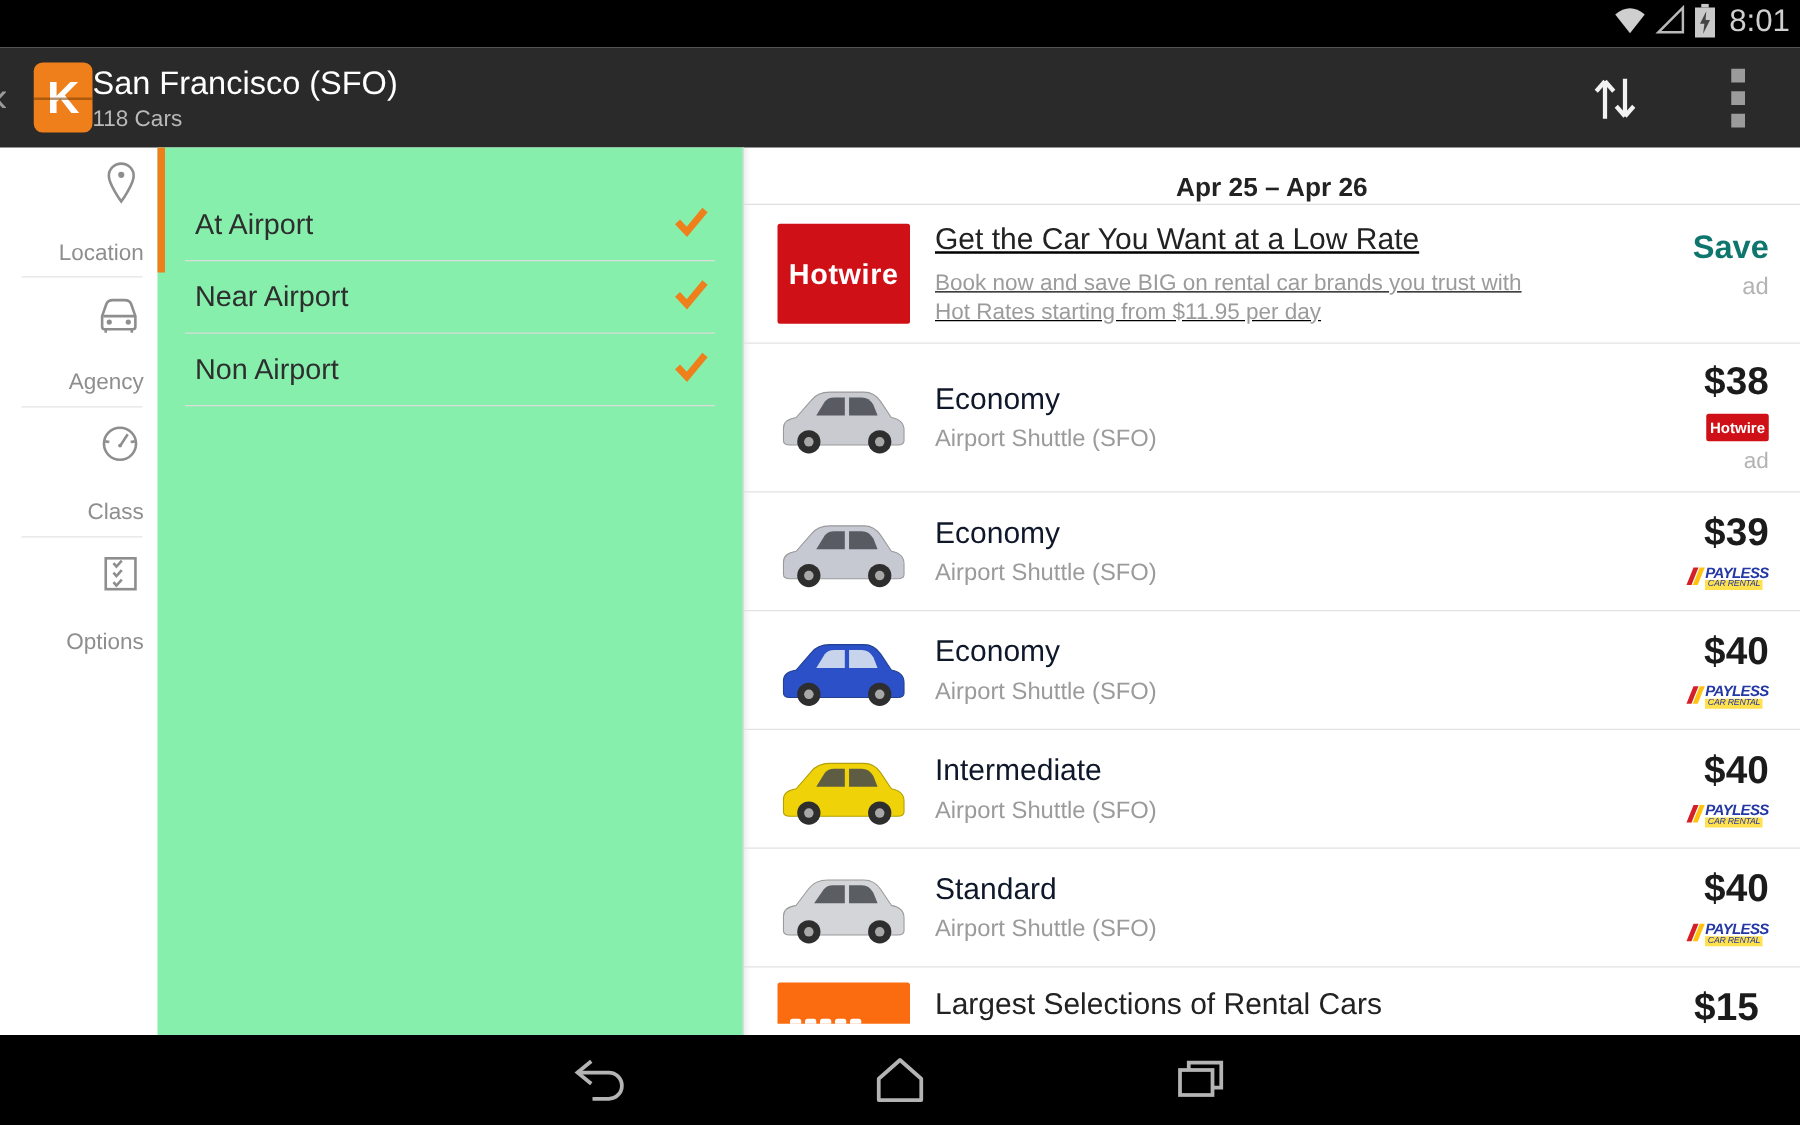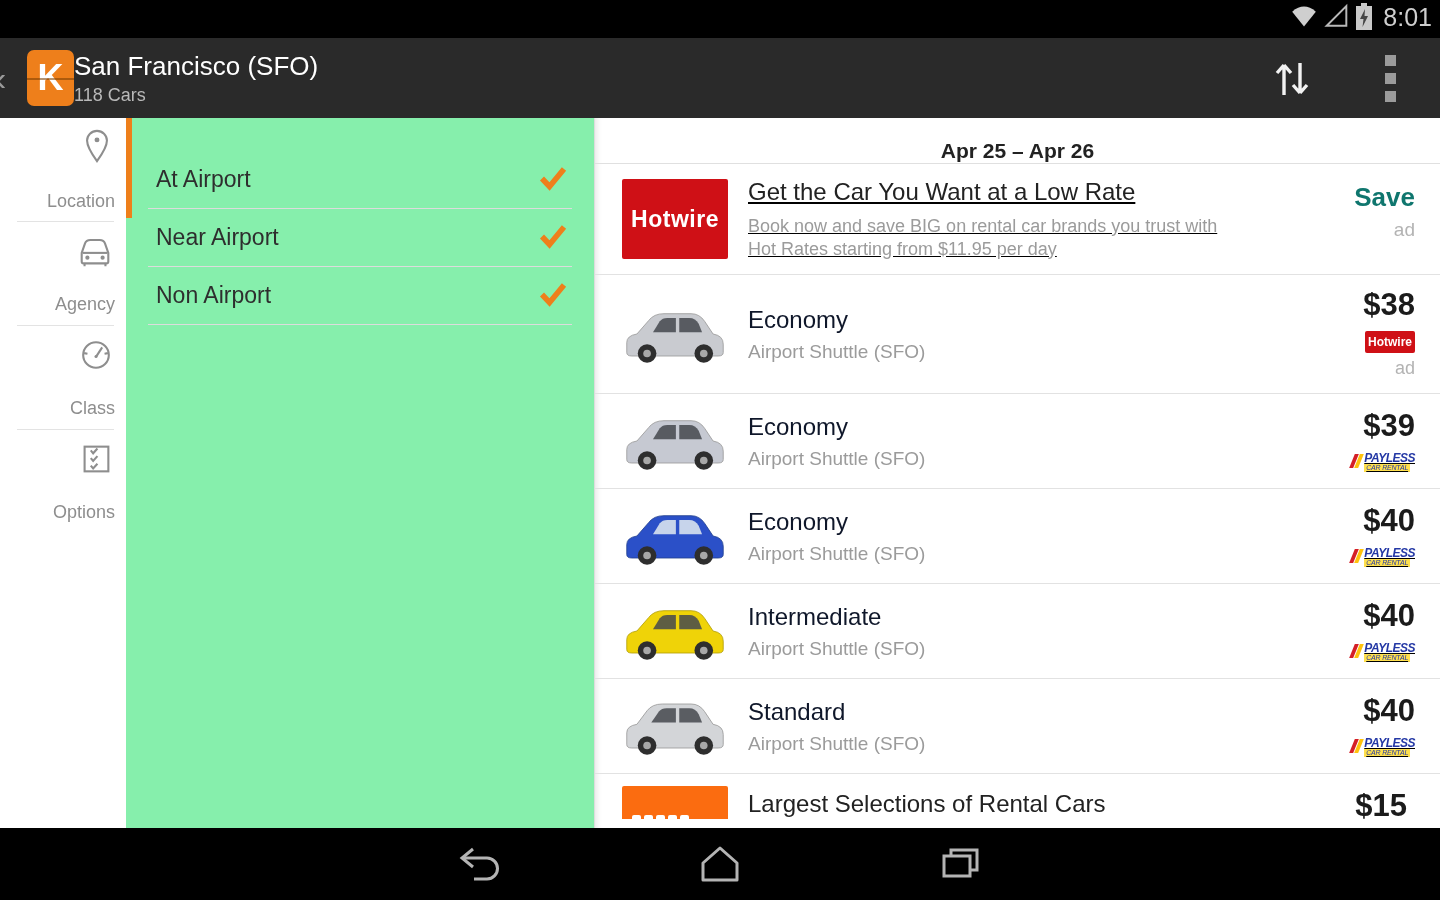--- a/index.html
+++ b/index.html
@@ -61,21 +61,21 @@
   .car-right { text-align:right; display:flex; flex-direction:column; align-items:flex-end; }
   .car-price { font-size:31px; font-weight:bold; color:#1b1b1b; line-height:1; }
   .hw-badge { margin-top:11px; width:50px; height:22px; border-radius:2px; color:#fff; font-size:12px; font-weight:bold; display:flex; align-items:center; justify-content:center; }
   .row-ad-tag { font-size:18px; color:#b3b3b3; margin-top:5px; }
 
   .payless { margin-top:11px; display:flex; align-items:flex-start; }
   .payless .slashes { display:flex; gap:1px; margin-right:3px; margin-top:2px; }
   .payless .slashes i { width:4px; height:14px; transform:skewX(-22deg); display:block; }
   .payless .sl-r { background:#d41f26; }
   .payless .sl-y { background:#ffc20e; }
-  .pl-col { display:flex; flex-direction:column; align-items:flex-start;text-decoration:underline; }
+  .pl-col { display:flex; flex-direction:column; align-items:flex-start; }
   .pl-name { font-size:12px; font-weight:bold; font-style:italic; color:#2438a5; letter-spacing:-0.5px; line-height:1; }
   .pl-sub { font-size:7px; font-style:italic; color:#2438a5; background:#ffe04d; padding:0 2px; letter-spacing:-0.2px; line-height:1.2; }
 
   .partial-row { height:45px; overflow:hidden; display:flex; align-items:flex-start; padding:12px 33px 0 27px; flex:0 0 auto; }
   .partial-logo { width:106px; height:80px; border-radius:2px; margin-right:20px; flex:0 0 auto; position:relative; overflow:hidden; }
   .partial-logo .txt-sliver { position:absolute; left:10px; top:29px; display:flex; gap:3px; }
   .partial-logo .txt-sliver i { width:9px; height:5px; background:#fff; border-radius:2px 2px 0 0; display:block; }
   .partial-title { flex:1; font-size:24px; color:#222; margin-top:4px; }
   .partial-price { font-size:31px; font-weight:bold; color:#1b1b1b; margin-top:2px; }
 

